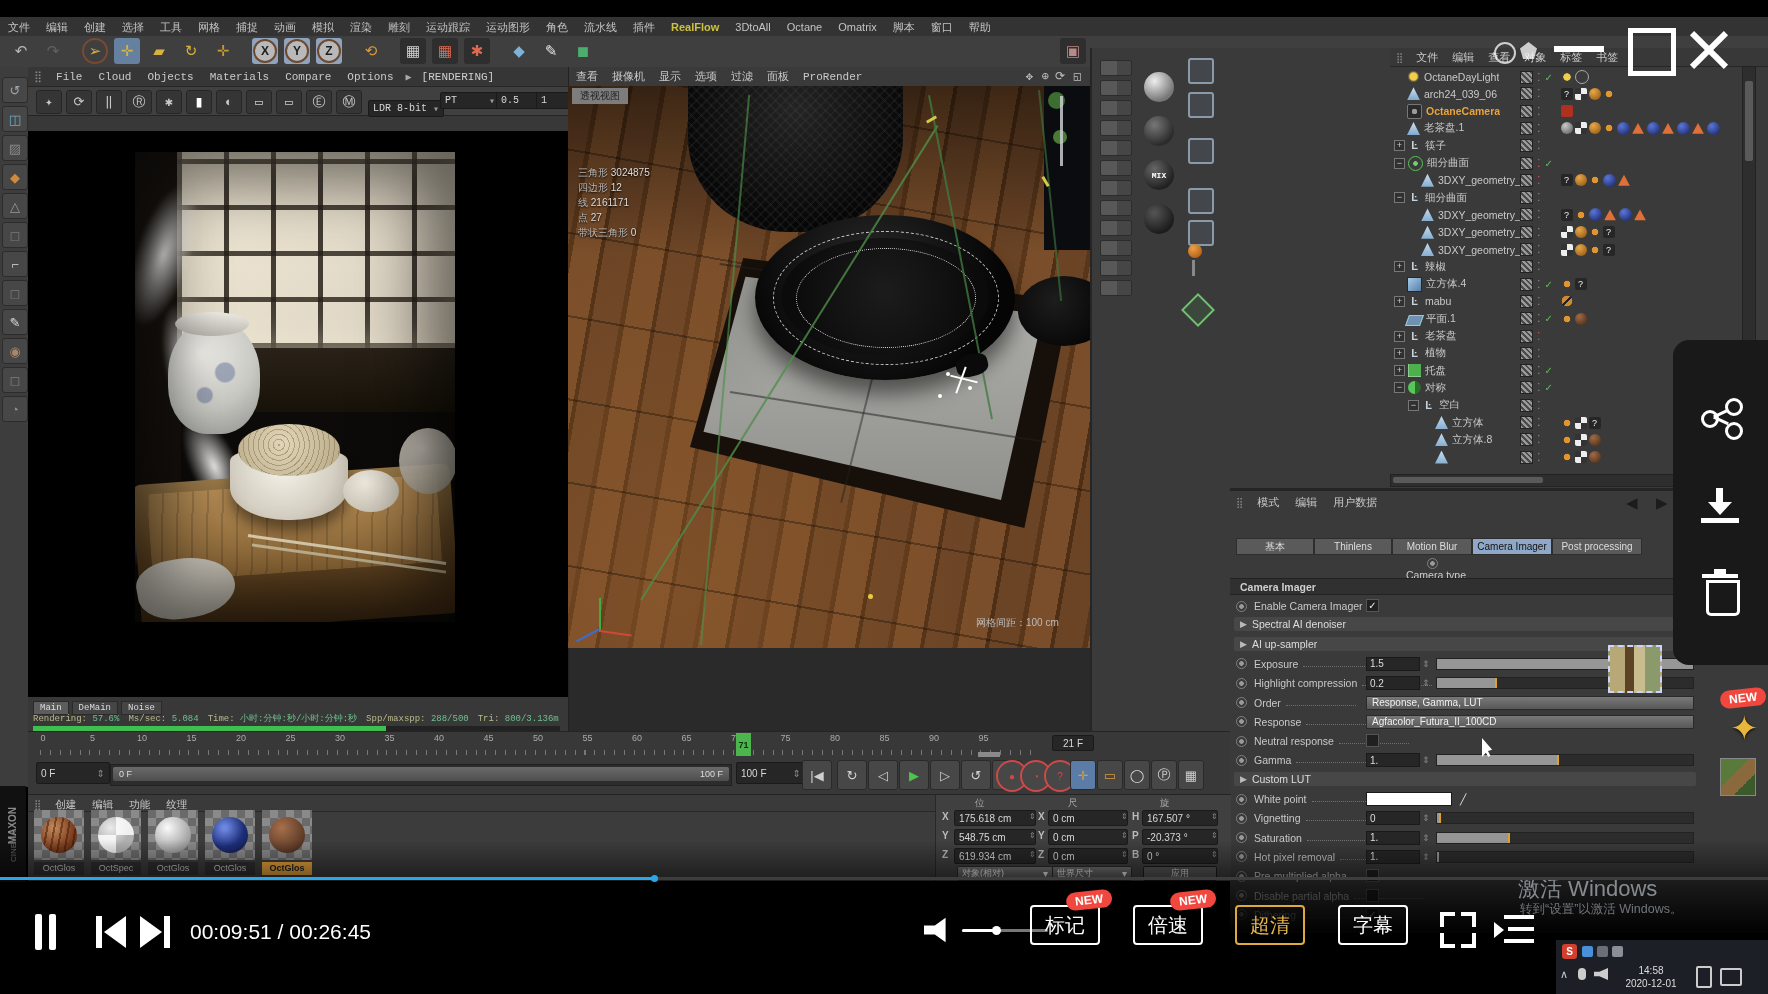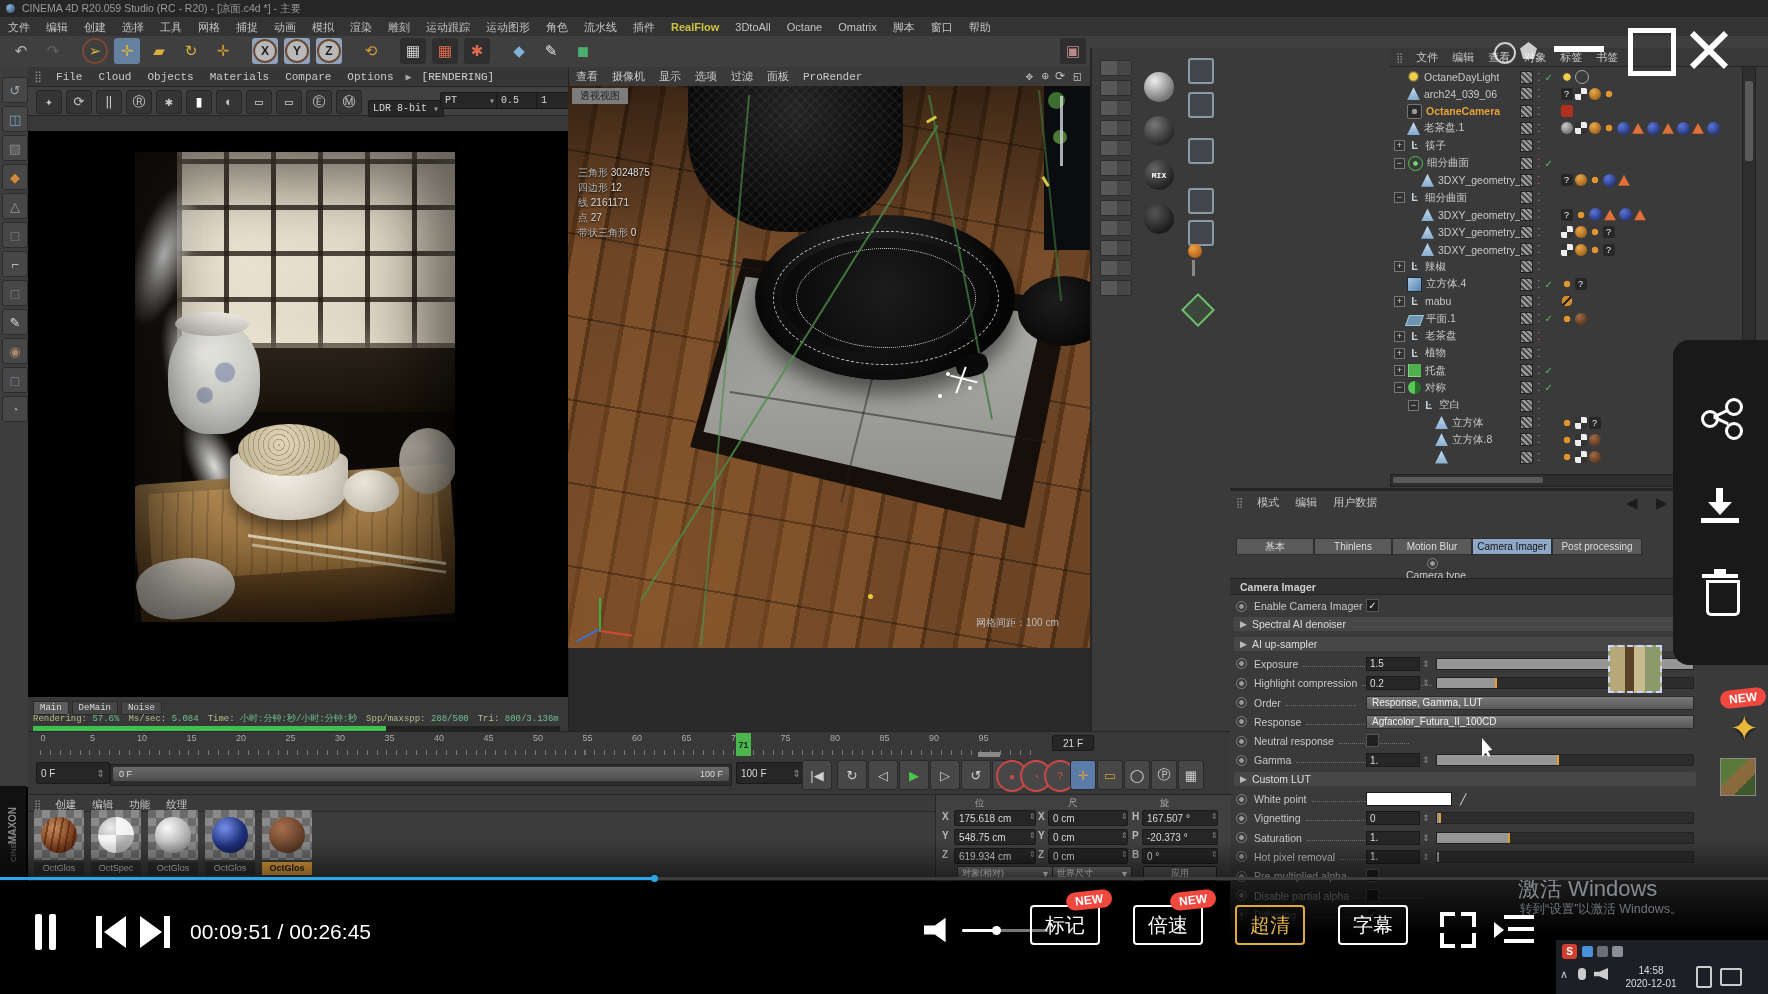--- a/index.html
+++ b/index.html
@@ -30,24 +30,20 @@
   .vpmi{display:inline-block;padding:2px 7px;font-size:11px;color:#c9c9c9;}
   .coordletter{position:absolute;font-size:10px;color:#bbb;font-weight:bold;}
 </style>
 </head>
 <body>
 
 <div id="stage">
 
   <div id="c4d" class="ab" style="left:0;top:0;width:1768px;height:930px;">
 
-    <div class="ab" style="left:0;top:0;width:1768px;height:17px;background:#262626;display:flex;align-items:center;">
-      <span class="ab" style="left:6px;top:4px;width:9px;height:9px;border-radius:50%;background:radial-gradient(circle at 35% 30%,#8ab2d8,#2c4a6e);"></span>
-      <span style="margin-left:22px;font-size:10.5px;color:#9a9a9a;">CINEMA 4D R20.059 Studio (RC - R20) - [凉面.c4d *] - 主要</span>
-    </div>
 
     <div id="c4dmenu" class="ab" style="left:0;top:17px;width:1768px;height:19px;background:#333;border-bottom:1px solid #222;white-space:nowrap;"><div class="mi" style="padding: 2px 8px; font-size: 11px; display: inline-block;">文件</div><div class="mi" style="padding: 2px 8px; font-size: 11px; display: inline-block;">编辑</div><div class="mi" style="padding: 2px 8px; font-size: 11px; display: inline-block;">创建</div><div class="mi" style="padding: 2px 8px; font-size: 11px; display: inline-block;">选择</div><div class="mi" style="padding: 2px 8px; font-size: 11px; display: inline-block;">工具</div><div class="mi" style="padding: 2px 8px; font-size: 11px; display: inline-block;">网格</div><div class="mi" style="padding: 2px 8px; font-size: 11px; display: inline-block;">捕捉</div><div class="mi" style="padding: 2px 8px; font-size: 11px; display: inline-block;">动画</div><div class="mi" style="padding: 2px 8px; font-size: 11px; display: inline-block;">模拟</div><div class="mi" style="padding: 2px 8px; font-size: 11px; display: inline-block;">渲染</div><div class="mi" style="padding: 2px 8px; font-size: 11px; display: inline-block;">雕刻</div><div class="mi" style="padding: 2px 8px; font-size: 11px; display: inline-block;">运动跟踪</div><div class="mi" style="padding: 2px 8px; font-size: 11px; display: inline-block;">运动图形</div><div class="mi" style="padding: 2px 8px; font-size: 11px; display: inline-block;">角色</div><div class="mi" style="padding: 2px 8px; font-size: 11px; display: inline-block;">流水线</div><div class="mi" style="padding: 2px 8px; font-size: 11px; display: inline-block;">插件</div><div class="mi yellow" style="padding: 2px 8px; font-size: 11px; display: inline-block;">RealFlow</div><div class="mi" style="padding: 2px 8px; font-size: 11px; display: inline-block;">3DtoAll</div><div class="mi" style="padding: 2px 8px; font-size: 11px; display: inline-block;">Octane</div><div class="mi" style="padding: 2px 8px; font-size: 11px; display: inline-block;">Omatrix</div><div class="mi" style="padding: 2px 8px; font-size: 11px; display: inline-block;">脚本</div><div class="mi" style="padding: 2px 8px; font-size: 11px; display: inline-block;">窗口</div><div class="mi" style="padding: 2px 8px; font-size: 11px; display: inline-block;">帮助</div></div>
 
     <div id="c4dtoolbar" class="ab" style="left:0;top:36px;width:1768px;height:31px;background:#3f3f3f;border-bottom:1px solid #242424;">
         <div class="tbtn" style="left: 8px; top: 2px; color: rgb(185, 185, 185);">↶</div>
         <div class="tbtn" style="left: 40px; top: 2px; color: rgb(99, 99, 99);">↷</div>
         <div class="tbtn" style="left: 82px; top: 2px; color: rgb(216, 178, 60); border: 2px solid rgb(122, 74, 48); border-radius: 50%; width: 22px; height: 22px;">➢</div>
         <div class="tbtn sel" style="left: 114px; top: 2px; color: rgb(216, 178, 60);">✛</div>
         <div class="tbtn" style="left: 146px; top: 2px; color: rgb(216, 178, 60);">▰</div>
         <div class="tbtn" style="left: 178px; top: 2px; color: rgb(216, 178, 60);">↻</div>

